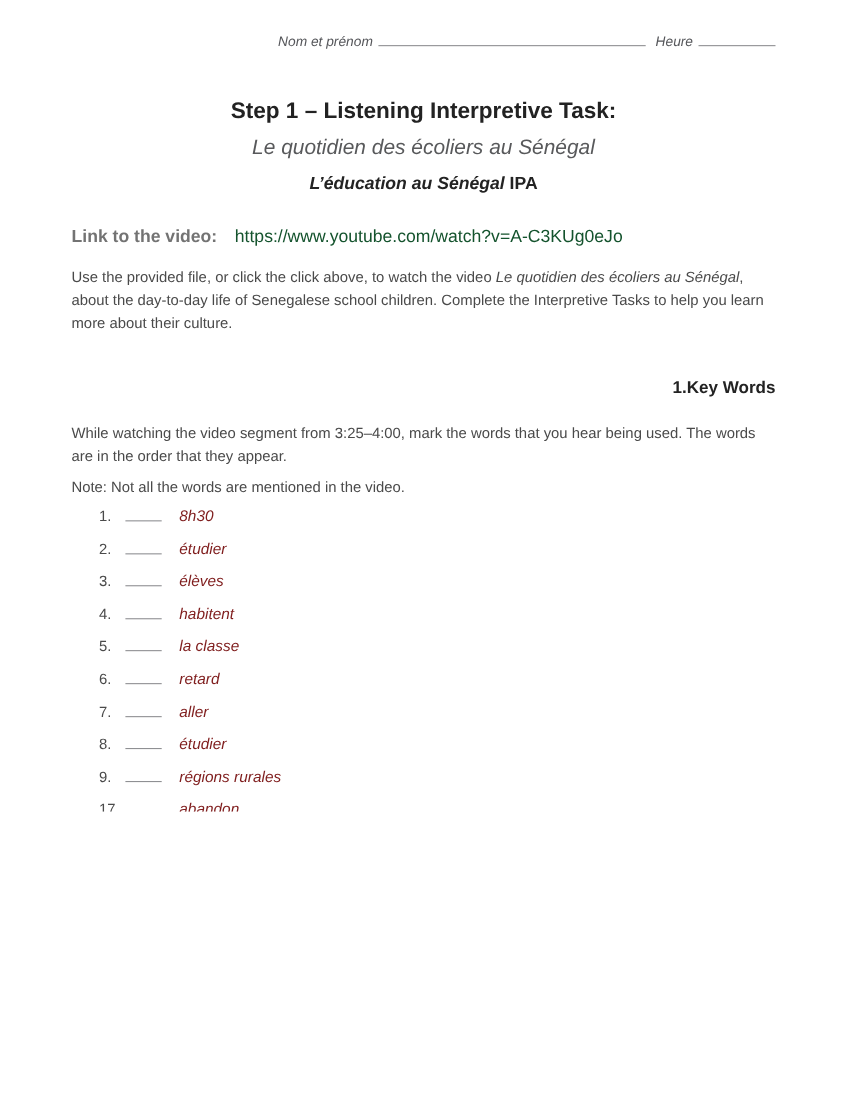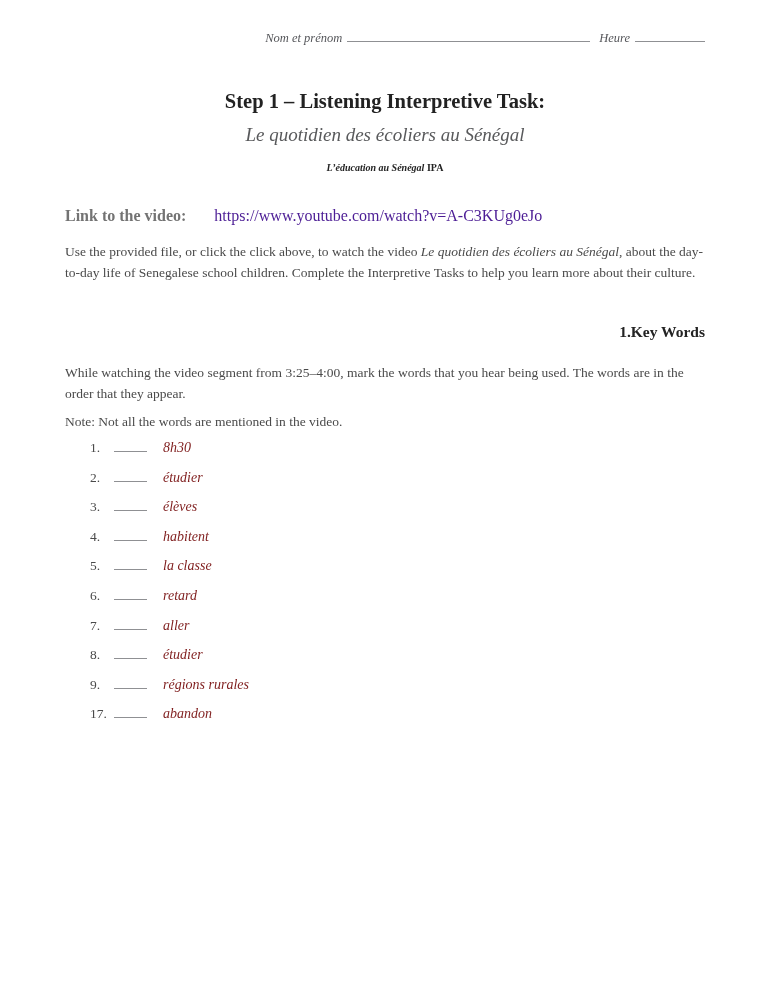--- a/index.html
+++ b/index.html
@@ -1,20 +1,20 @@
 <!DOCTYPE html>
 <html><head>
 <meta charset="utf-8">
 <style>
   html,body{margin:0;padding:0;background:#ffffff;}
   .page{
     position:relative;
     width:773px;height:738px;
     background:#ffffff;
-    font-family:Liberation Serif, serif;
+    font-family:Liberation Sans, sans-serif;
     color:#454545;
     box-sizing:border-box;
     padding:0 68px 0 65px;
     overflow:hidden;
   }
   
   .header{
     margin-top:30px;
     display:flex;
     justify-content:flex-end;
@@ -44,37 +44,37 @@
     margin-top:9px;
     text-align:center;
     font-size:19px;
     font-style:italic;
     color:#58595b;
     line-height:24px;
   }
   .subtitle2{
     margin-top:11px;
     text-align:center;
-    font-size:10px;
+    font-size:16px;
     font-weight:bold;
     color:#232323;
     line-height:20px;
   }
   .subtitle2 .it{font-style:italic;}
   
   .link-row{
     margin-top:27px;
     font-size:16px;
     line-height:21px;
   }
   .link-label{font-weight:bold;color:#737373;margin-top:32px;}
   .video-link{
-    color:#4c1d95;
+    color:#14532d;
     text-decoration:none;
-    margin-left:16px;
+    margin-left:4px;
     padding-left:12px;
   }
   
   .para{
     margin:0;
     font-size:13.5px;
     line-height:21px;
     color:#4a4a4a;
   }
   .intro{margin-top:15px;max-width:645px;}

